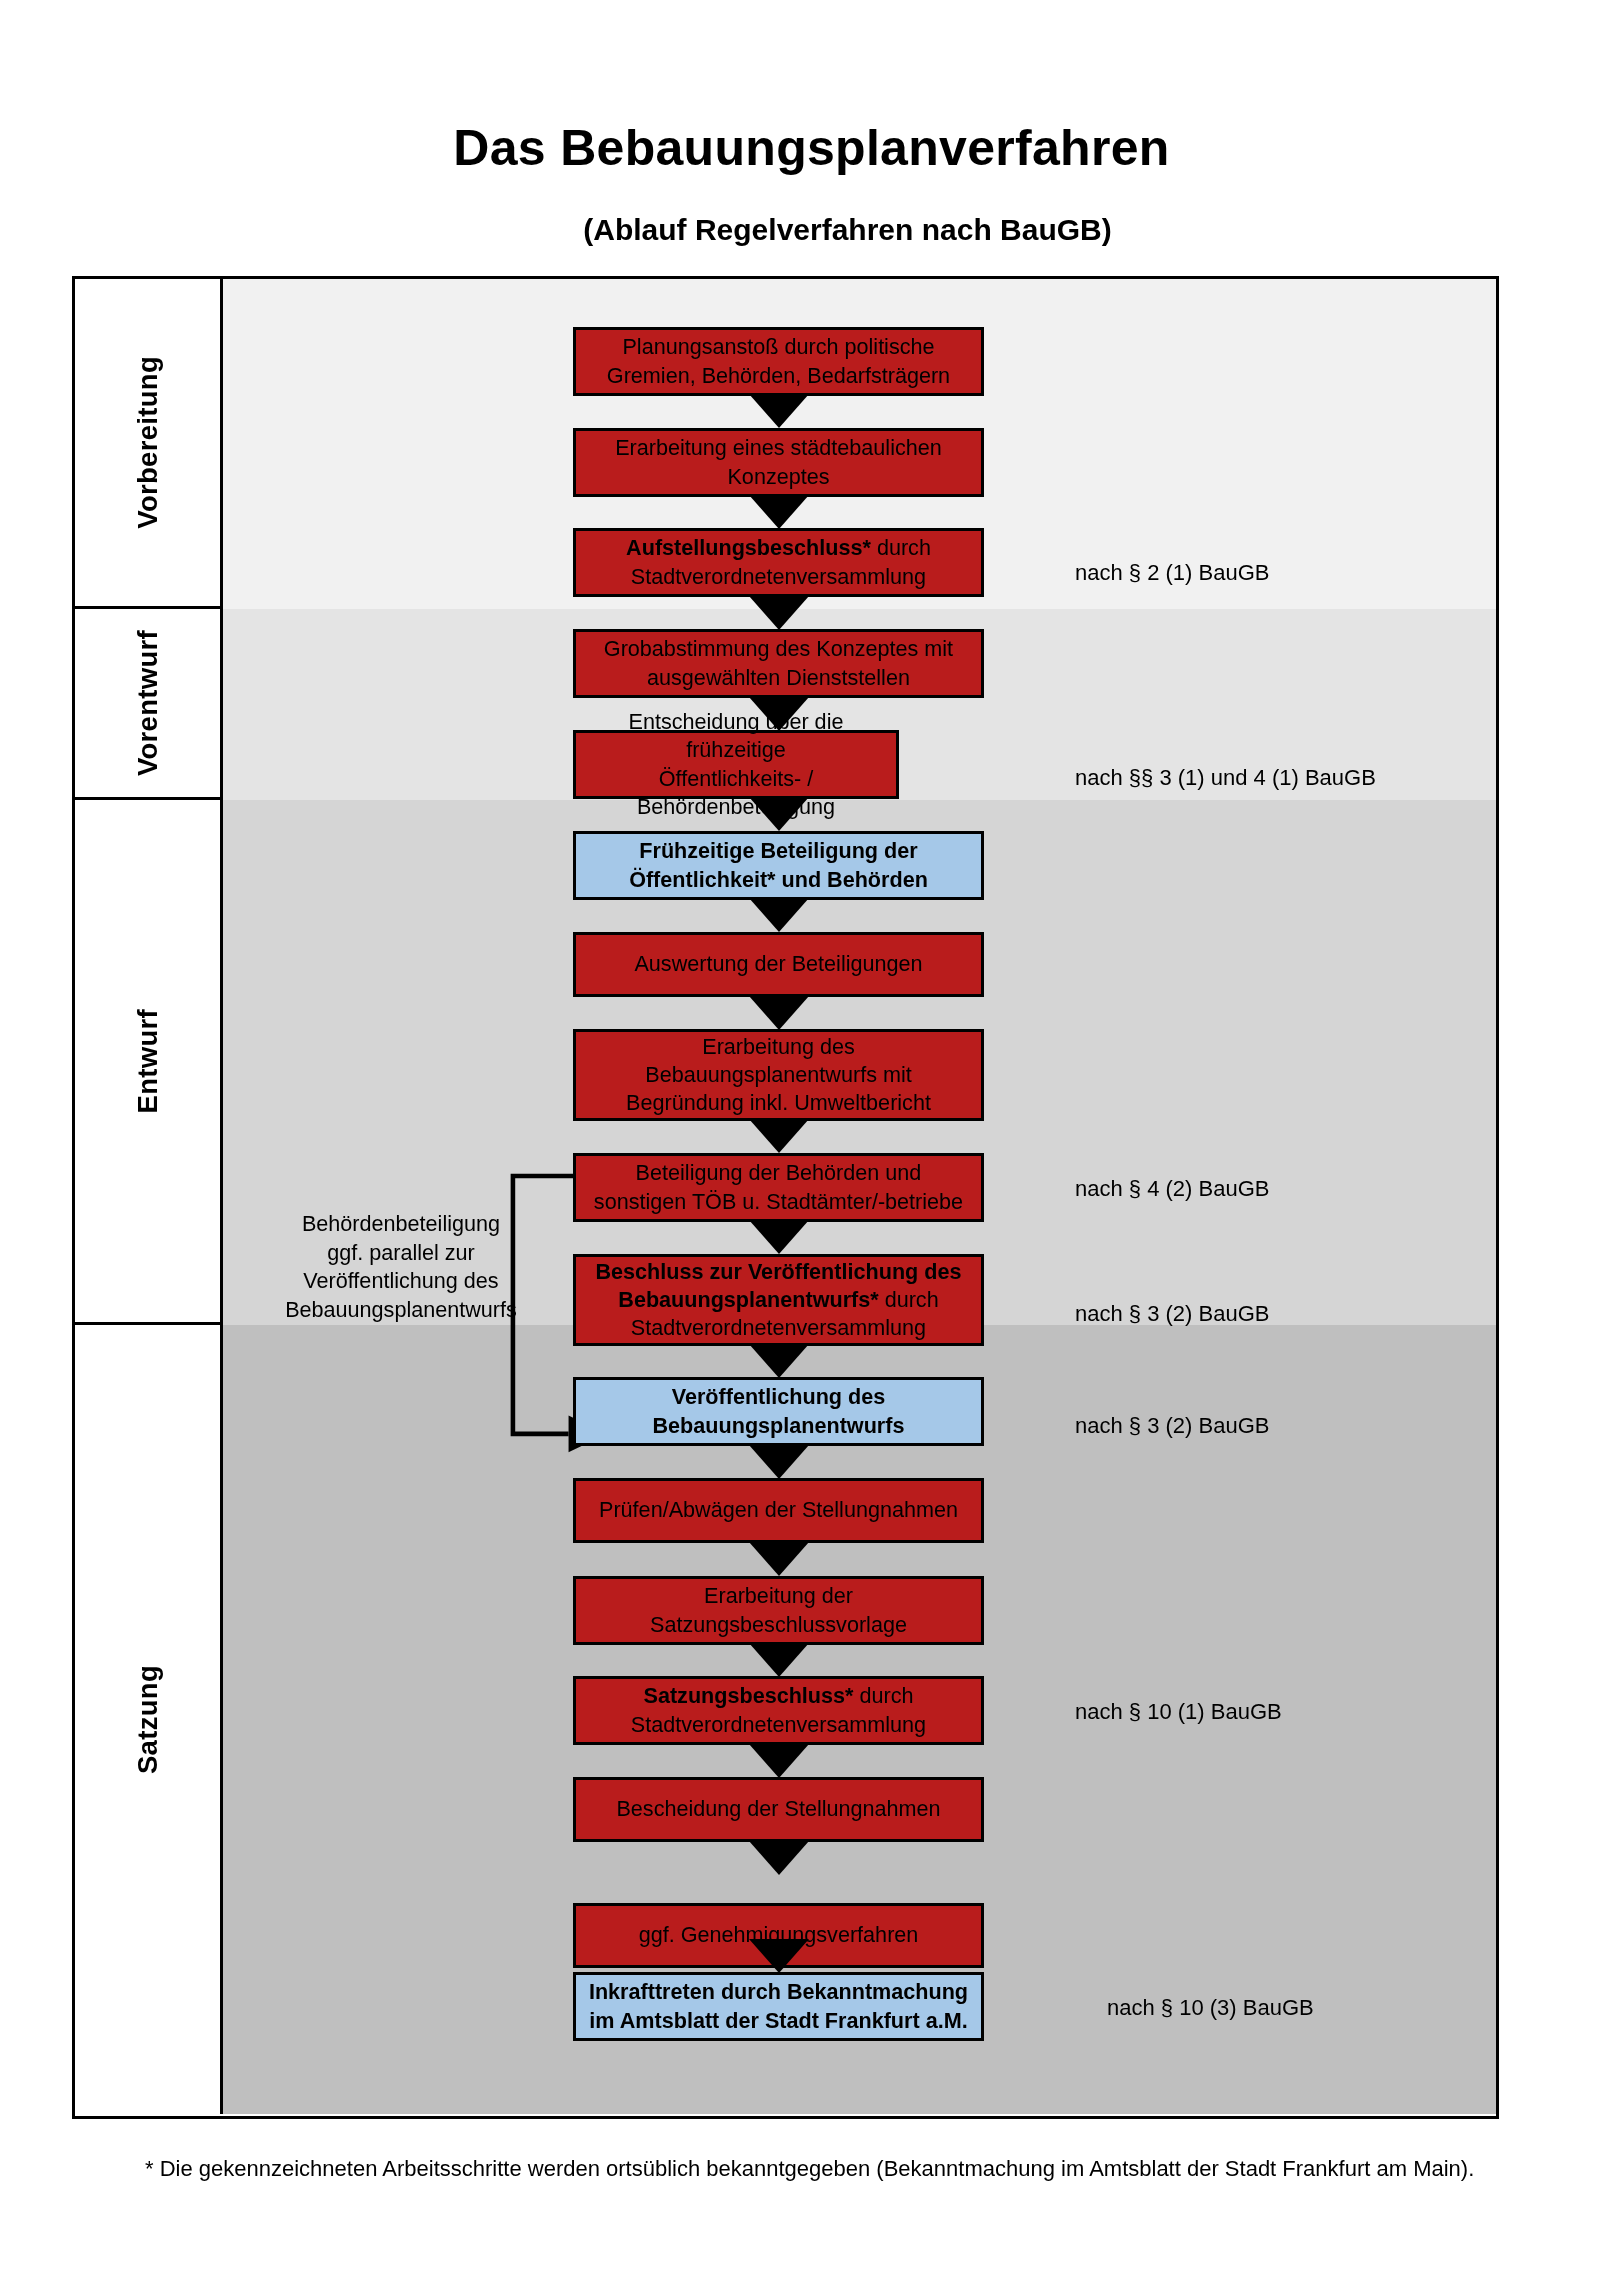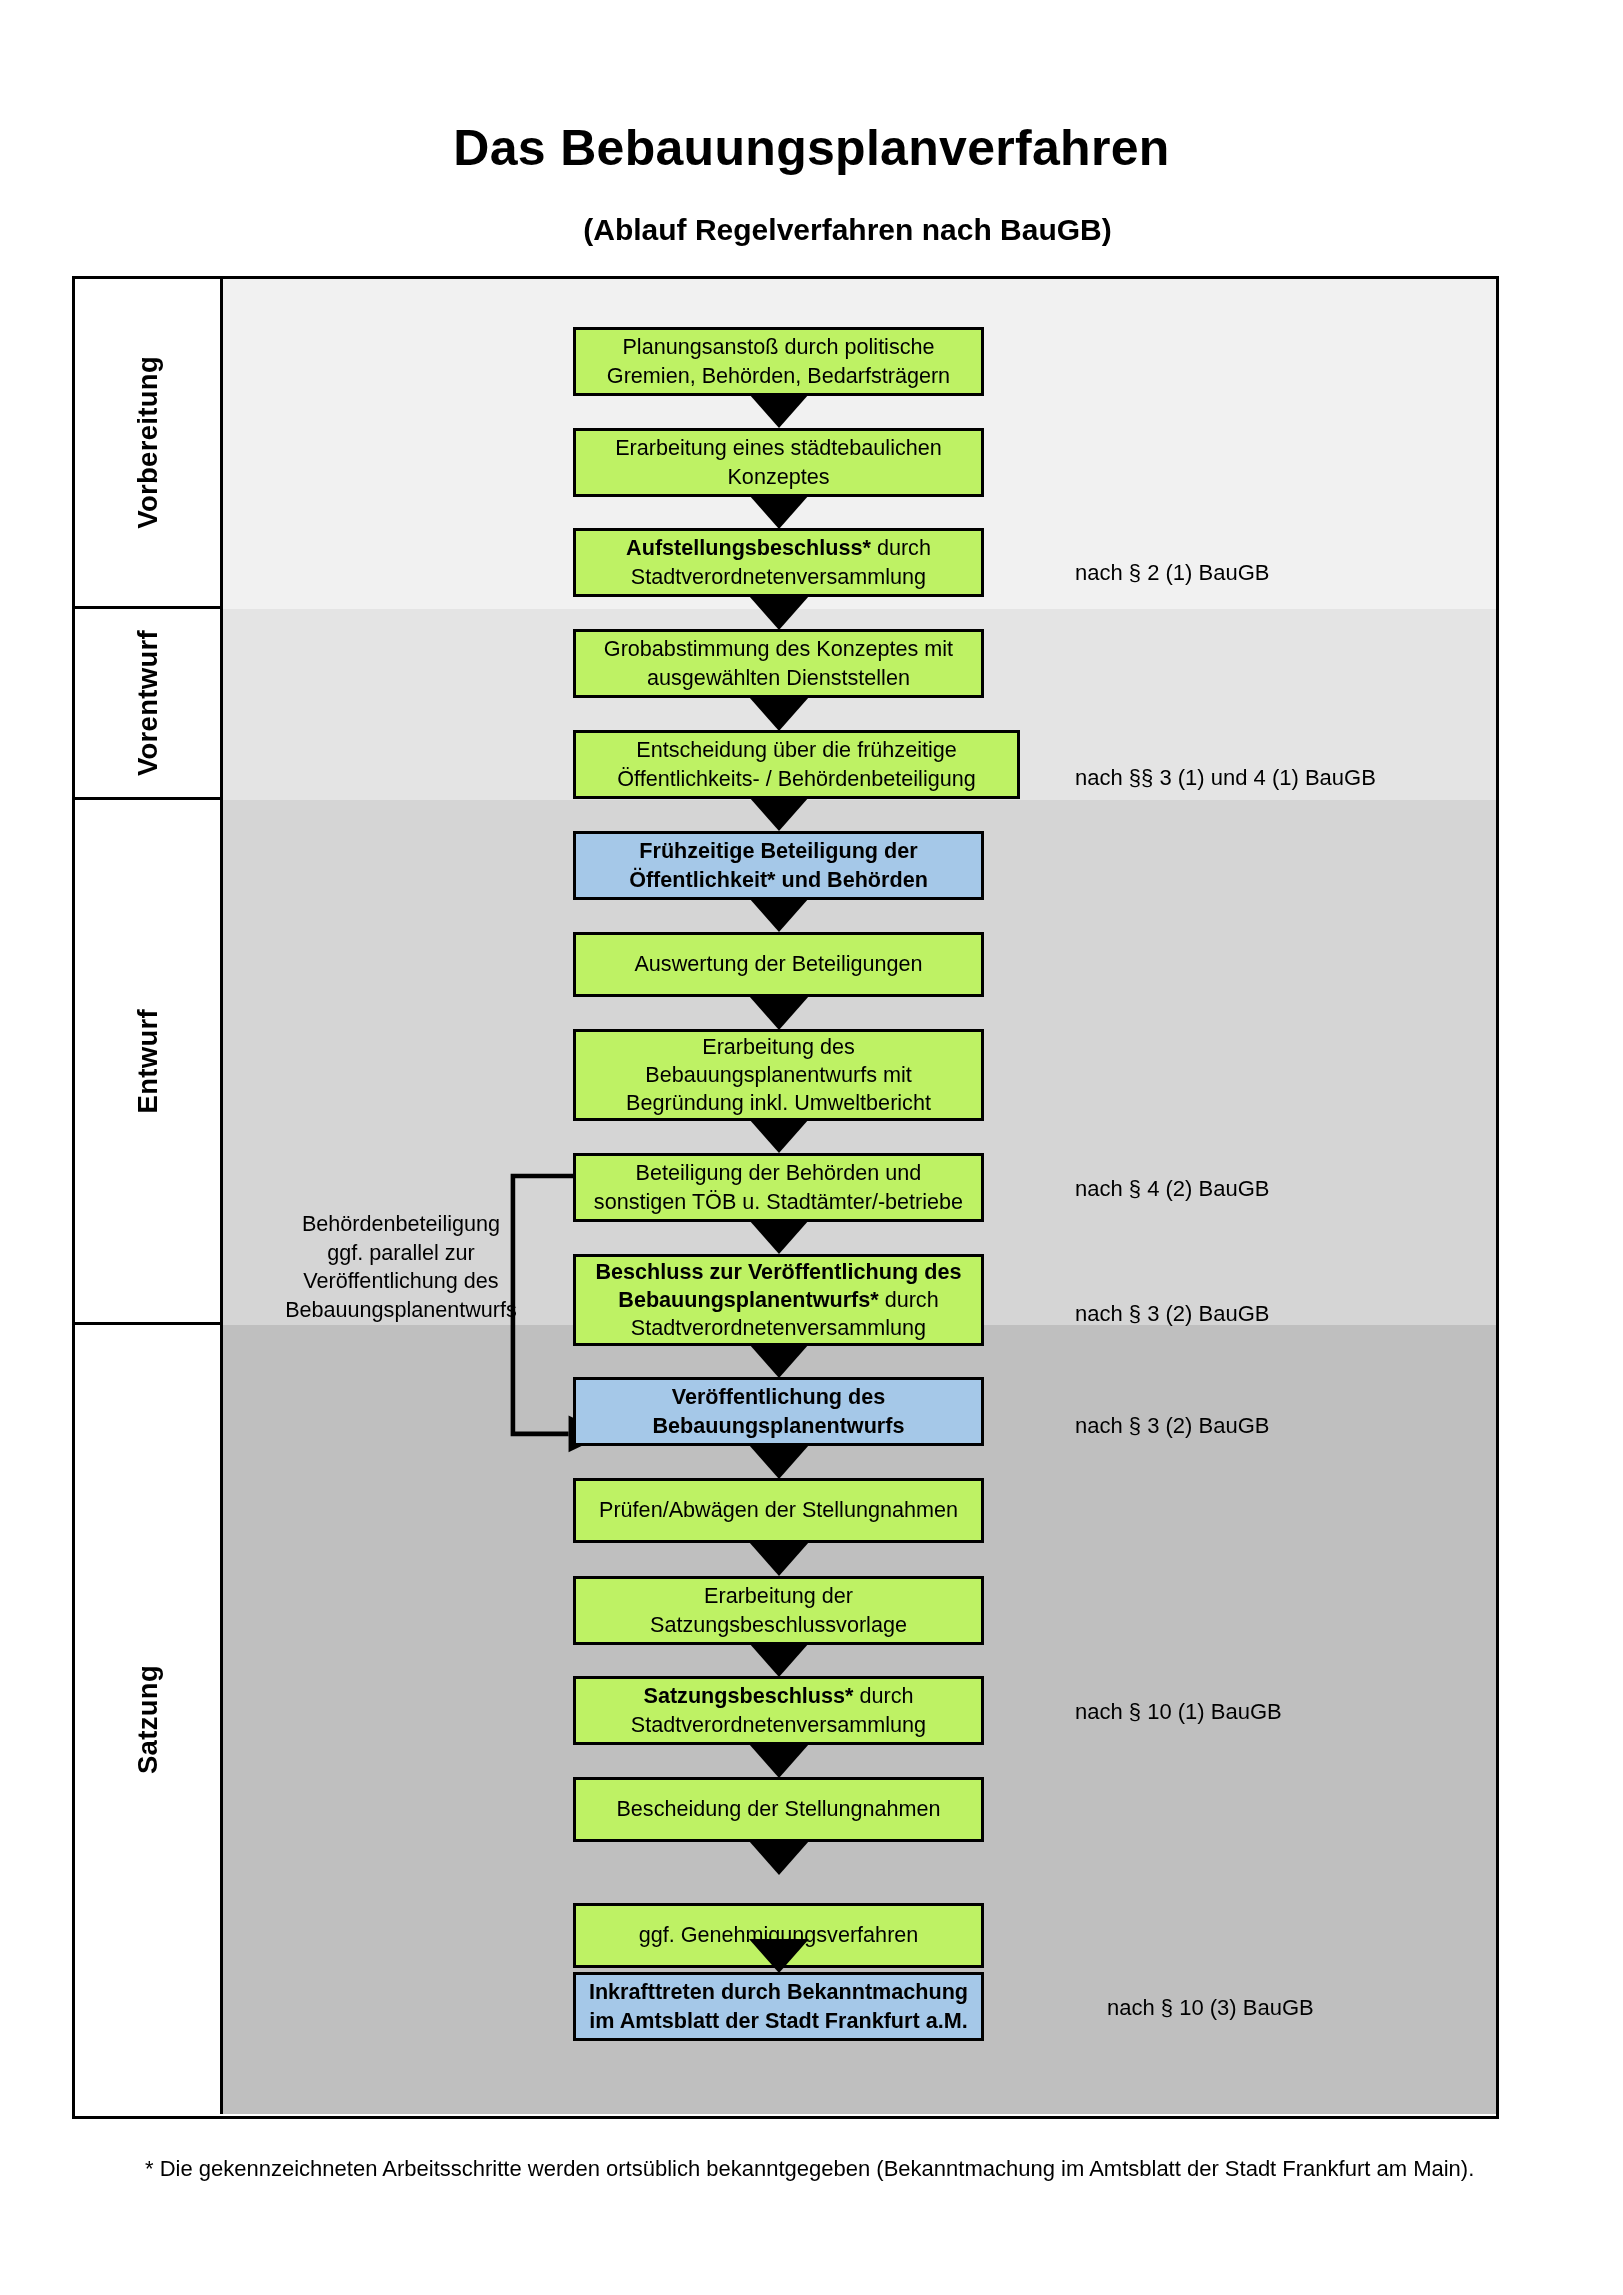--- a/index.html
+++ b/index.html
@@ -50,21 +50,21 @@
     transform:rotate(180deg);
     font-size:27.5px;font-weight:bold;
     white-space:nowrap;letter-spacing:0.3px;
   }
 
   
   .node{
     position:absolute;
     box-sizing:border-box;
     border:3.3px solid #000;
-    background:#bef264;
+    background:#b91c1c;
     display:flex;align-items:center;justify-content:center;
     text-align:center;
     font-size:21.6px;line-height:1.30;
     padding:2.6px 7.9px;
   }
   .node.blue{background:#a5c8e8;font-weight:bold;}
   .node b{font-weight:bold;}
 
   
   .arrow{
@@ -156,21 +156,21 @@
     <div class="arrow" style="left:674px;top:317px;"></div>
 
     <div class="node" style="left:498px;top:350px;width:411px;height:69px;">
       <div>
         <span>Grobabstimmung des Konzeptes mit</span><br>
         <span>ausgewählten Dienststellen</span>
       </div>
     </div>
     <div class="arrow" style="left:674px;top:418px;"></div>
 
-    <div class="node" style="left:498px;top:451px;width:447px;height:69px;">
+    <div class="node" style="left:498px;top:451px;width:326px;height:69px;">
       <div>
         <span>Entscheidung über die frühzeitige</span><br>
         <span>Öffentlichkeits- / Behördenbeteiligung</span>
       </div>
     </div>
     <div class="arrow" style="left:674px;top:518px;"></div>
 
     <div class="node blue" style="left:498px;top:552px;width:411px;height:69px;">
       <div>
         <span>Frühzeitige Beteiligung der</span><br>

